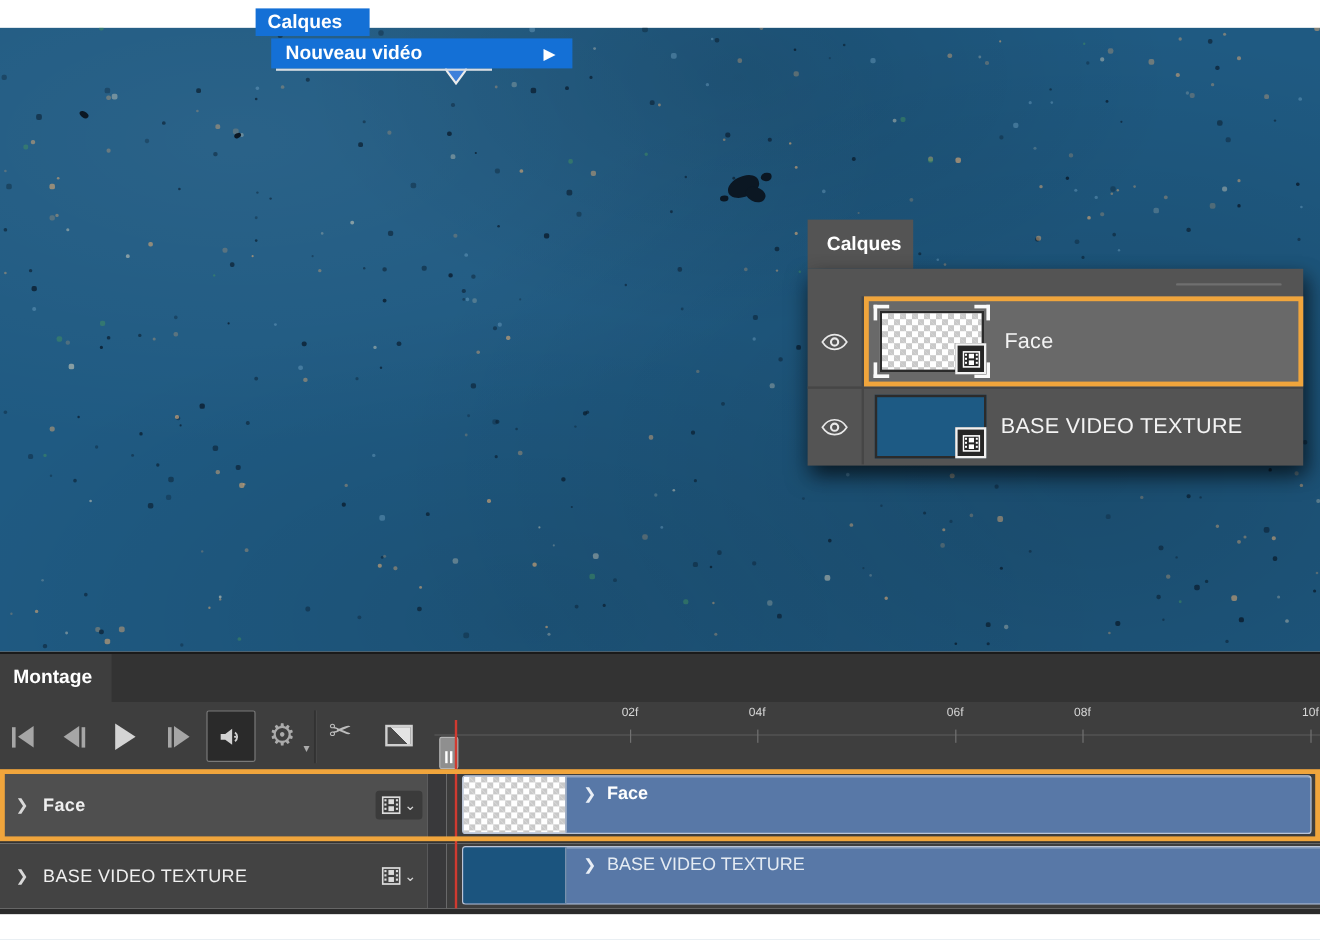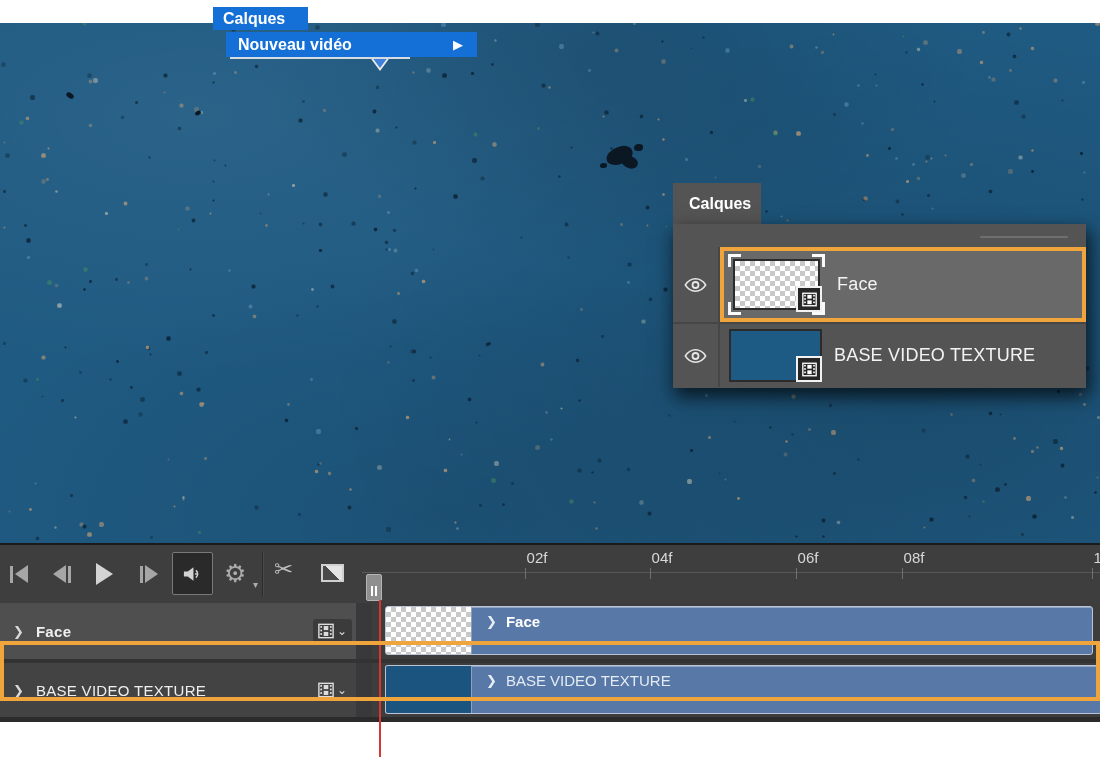--- a/index.html
+++ b/index.html
@@ -91,23 +91,23 @@
   .audio-btn{position:absolute; left:172px; top:7px; width:41px; height:43px; background:#2a2a2a;
     border:1px solid #797979; border-radius:2px; display:flex; align-items:center; justify-content:center;}
   .gear-btn{position:absolute; left:224px; top:9px; width:30px; height:40px; color:#ababab;}
   .gear-glyph{font-size:25px; line-height:38px;}
   .gear-caret{position:absolute; right:-4px; bottom:4px; font-size:10px; color:#ababab;}
   .vsep{position:absolute; left:262px; top:7px; width:1px; height:44px; background:#2b2b2b; box-shadow:1px 0 0 #4a4a4a;}
   .scissors-btn{position:absolute; left:274px; top:11px; font-size:23px; color:#bdbdbd;}
   .transition-btn{position:absolute; left:321px; top:19px; width:23px; height:18px; border:2px solid #d0d0d0;
     background:linear-gradient(45deg,#4a4a4a 49.5%,#e4e4e4 50.5%);}
   .ruler-line{position:absolute; left:362px; right:0; top:27px; height:1px; background:#585858;}
-  .ruler-label{position:absolute; top:4px; transform:translateX(-50%); color:#d8d8d8; font-size:15px;margin-left:12px;}
+  .ruler-label{position:absolute; top:4px; transform:translateX(-50%); color:#d8d8d8; font-size:10px;}
   .ruler-tick{position:absolute; top:23px; width:1px; height:11px; background:#717171;}
-  .rl0,.rt0{left:525px;} .rl1,.rt1{left:650px;} .rl2,.rt2{left:796px;} .rl3,.rt3{left:902px;} .rl4,.rt4{left:1092px;}
+  .rl0,.rt0{left:525px;} .rl1,.rt1{left:631px;} .rl2,.rt2{left:796px;} .rl3,.rt3{left:902px;} .rl4,.rt4{left:1092px;}
   .work-handle{position:absolute; left:366px; top:29px; width:16px; height:27px; background:#8f8f8f;
     border:1px solid #b5b5b5; border-radius:2px; z-index:3;}
   .work-handle::before{content:""; position:absolute; left:4px; bottom:4px; width:2px; height:10px; background:#fff;}
   .work-handle::after{content:""; position:absolute; left:8px; bottom:4px; width:2px; height:10px; background:#fff;}
   .playhead{position:absolute; left:368px; top:42px; width:24px; height:29px; z-index:35;}
 
   .track-row{display:flex; align-items:stretch;}
   .track-row.face{height:56px;}
   .track-row.base{height:54px;}
   .track-gap{height:4px; background:#333333;}
@@ -225,20 +225,23 @@
             </div>
             <span class="layer-label">BASE VIDEO TEXTURE</span>
           </div>
         </div>
       </div>
     </div>
   </div>
 
   <div class="timeline">
     <div class="tl-border"></div>
+    <div class="tl-tabbar">
+      <div class="tl-tab">Montage</div>
+    </div>
     <div class="tl-main">
       <div class="tbtn" style="left:10px;top:20px;">
         <span class="bar"></span>
           <span class="gap1"></span>
         <span class="tri-left"></span>
       </div>
       <div class="tbtn" style="left:53px;top:20px;">
         <span class="tri-left"></span>
           <span class="gap1"></span>
         <span class="bar"></span>

